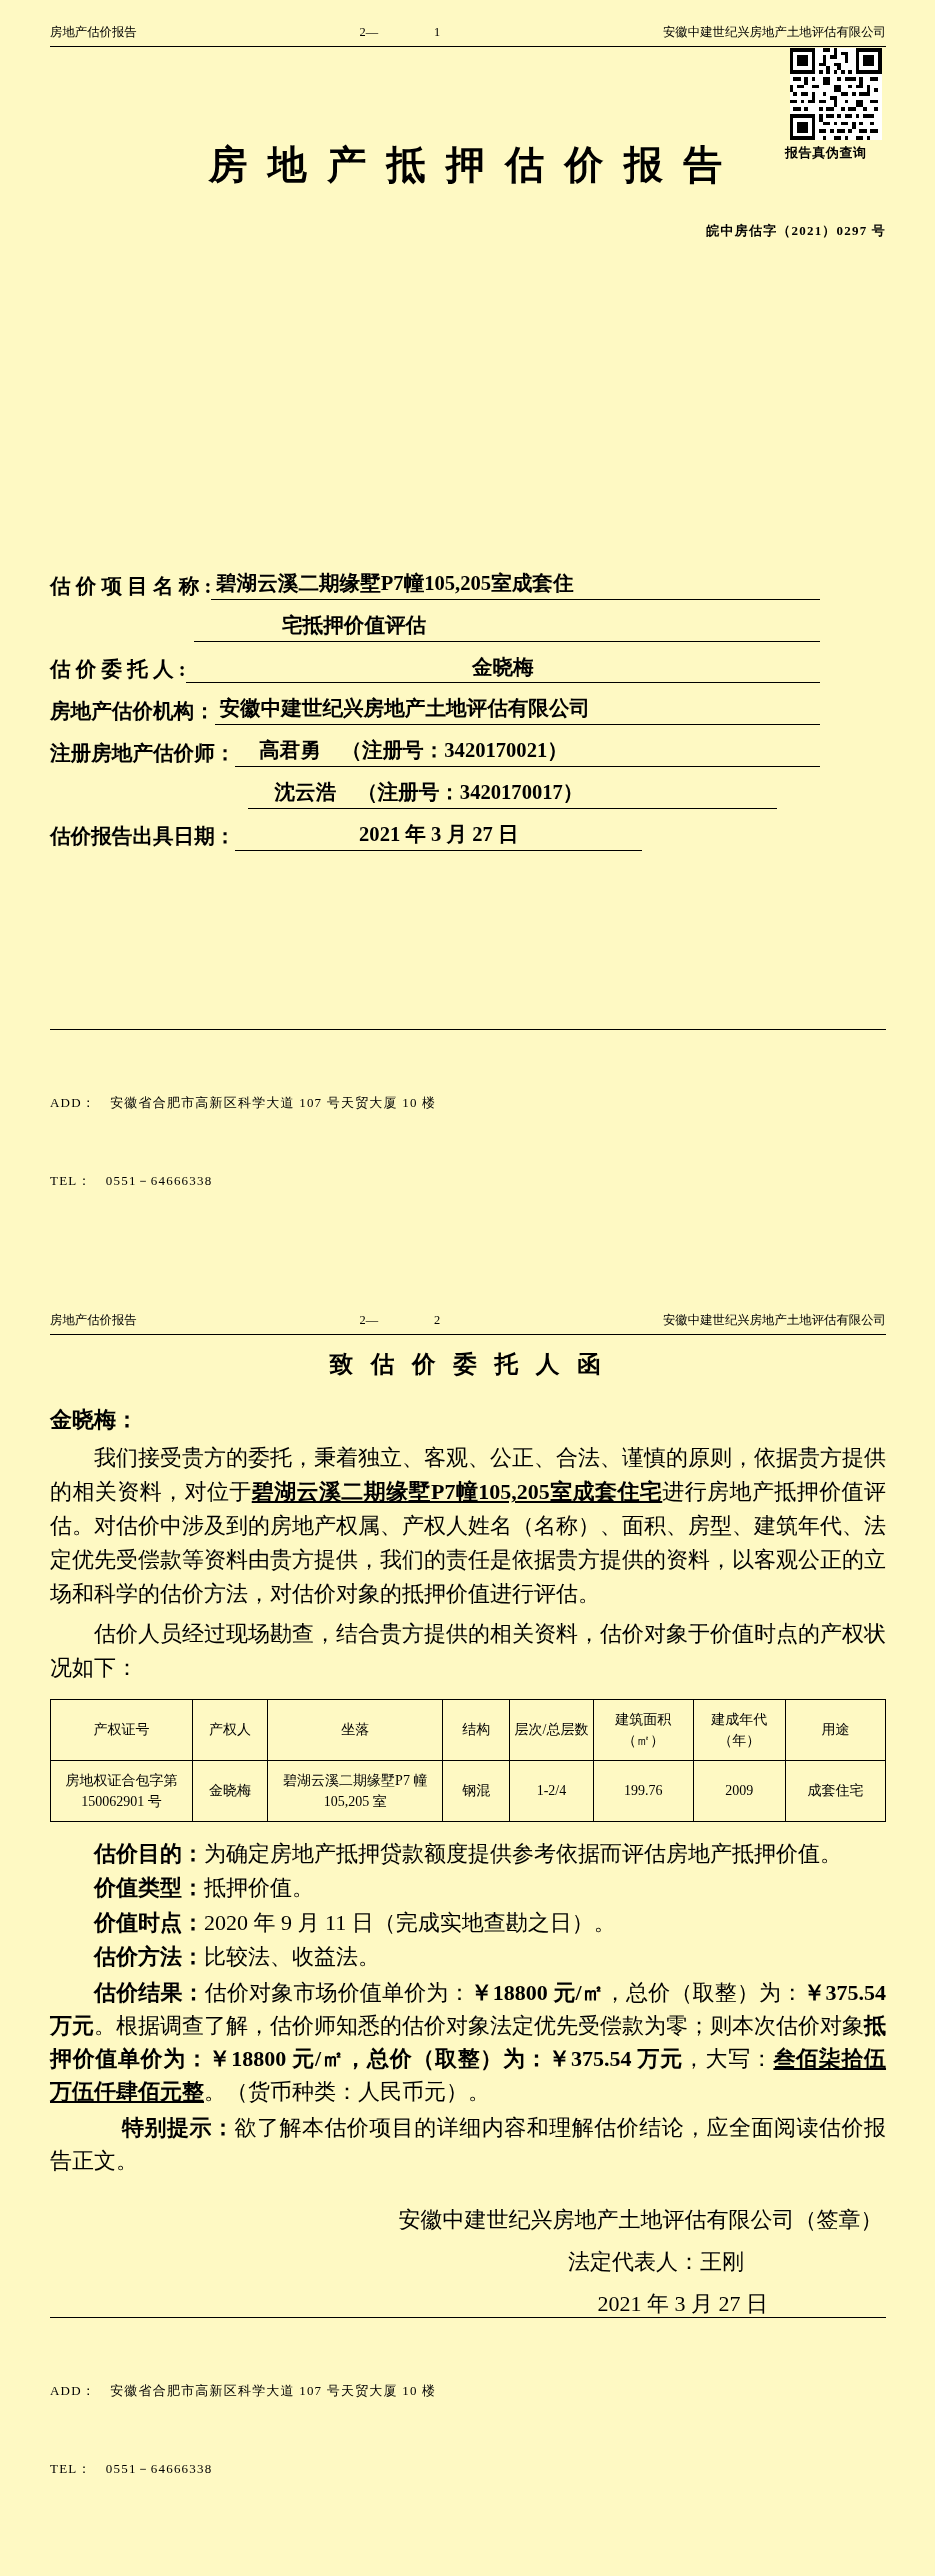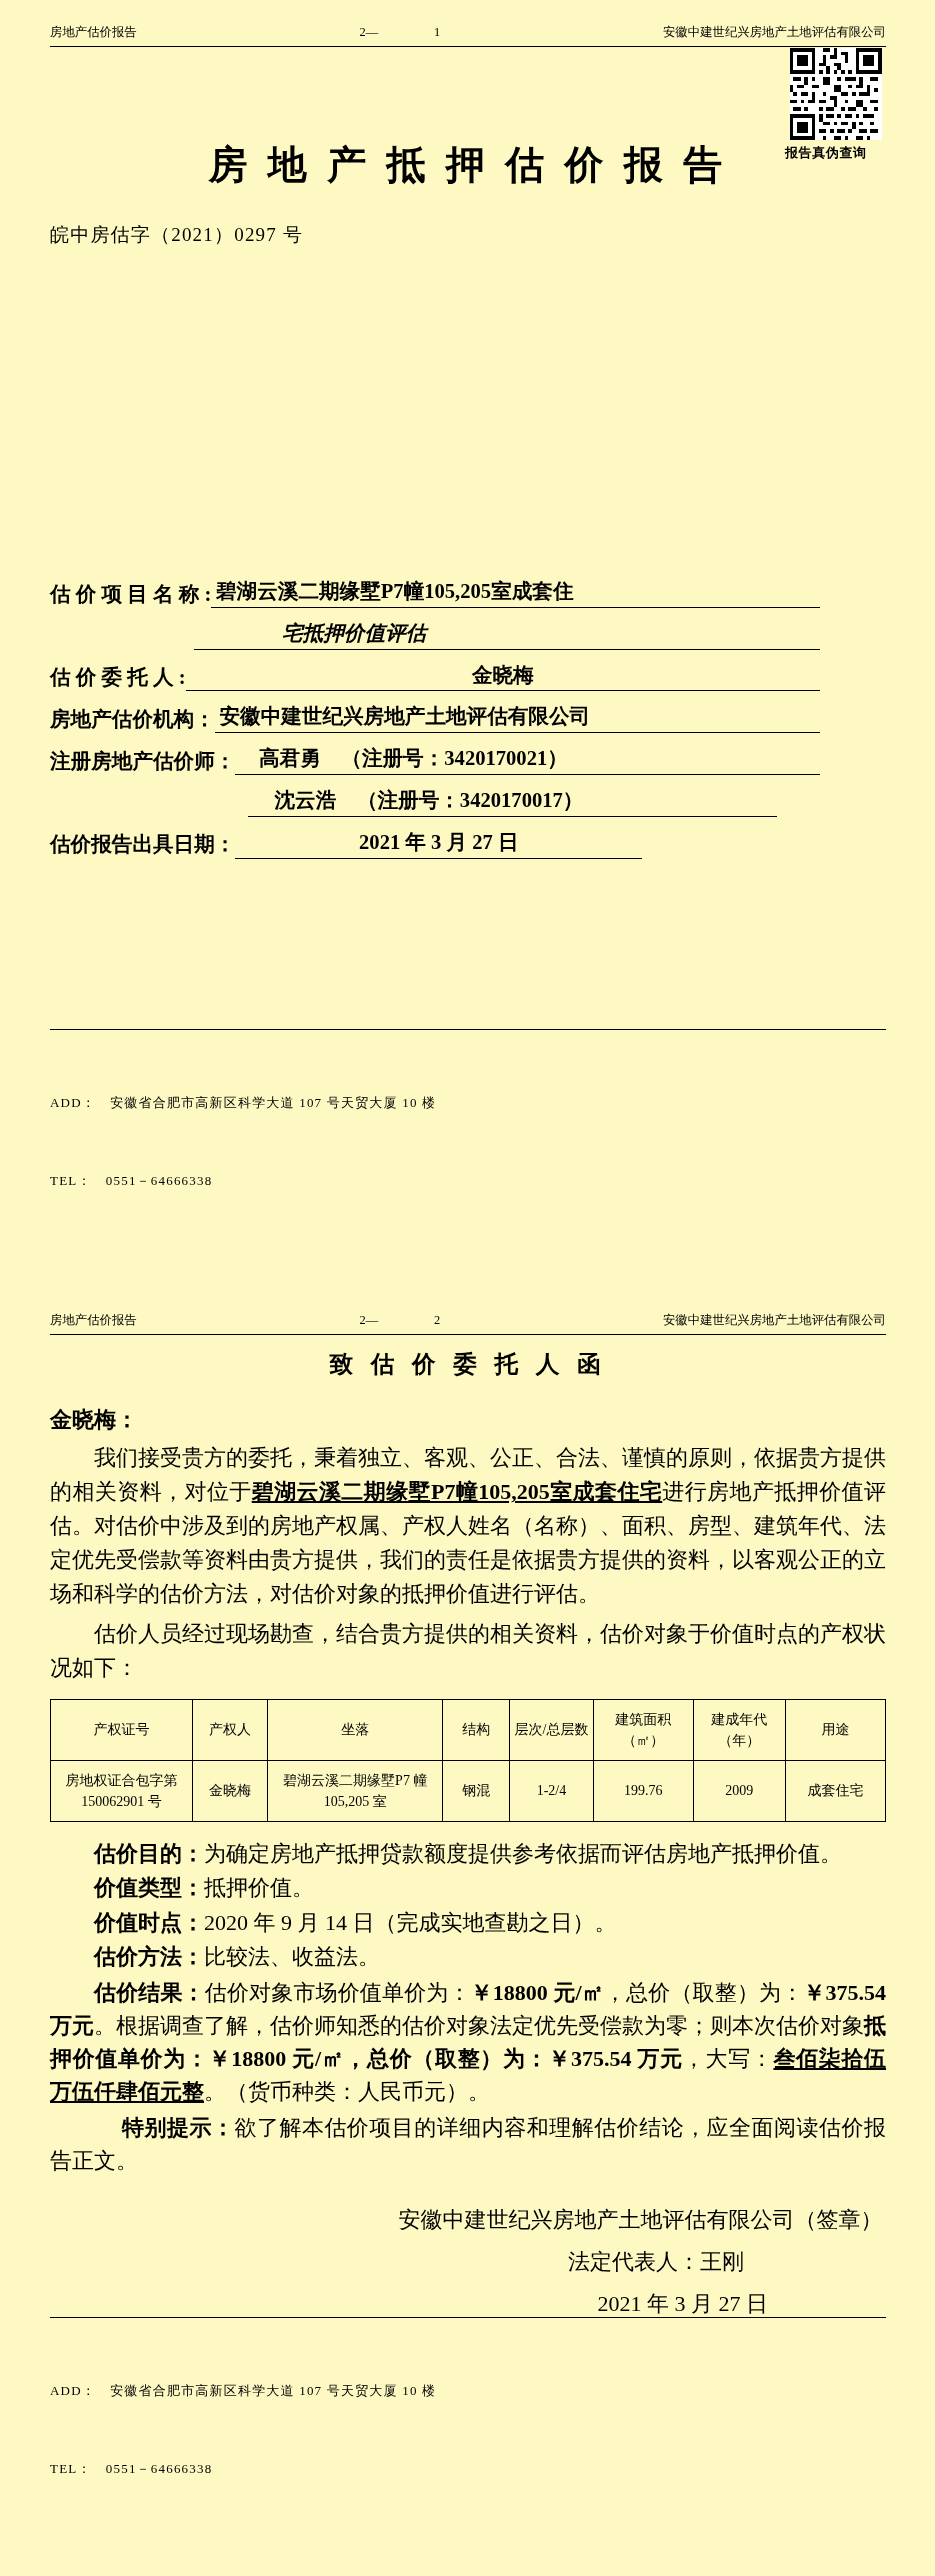--- a/index.html
+++ b/index.html
@@ -16,28 +16,28 @@
     display:flex; justify-content:space-between; align-items:baseline;
     font-size:12.4px; padding-bottom:5.9px; border-bottom:1.2px solid #000;
   }
   .hdr-center { display:flex; gap:56px; }
   
   .qr { position:absolute; top:48px; right:50px; width:101px; text-align:left; }
   .qr svg { display:block; width:97px; height:92px; margin:0 auto; }
   .qr-caption { font-weight:bold; font-size:13px; margin-top:3.5px; letter-spacing:0.6px; }
   
   .title { margin-top:91px; text-align:center; font-size:39px; font-weight:bold; letter-spacing:5.3px; white-space:pre; }
-  .docno { margin-top:29.5px; text-align:left; font-size:19px; letter-spacing:1.2px; }
+  .docno { margin-top:29.5px; text-align:right; font-size:13px; letter-spacing:1.2px;font-weight:bold; }
   .fields { margin-top:330px; font-size:20.6px; font-weight:bold; }
   .frow { display:flex; align-items:flex-end; margin-bottom:11.8px; line-height:1.32; }
   .flabel { white-space:pre; flex:none;text-align:right; }
   .fspacer { flex:none; }
   .fval { border-bottom:1.8px solid #000; padding:0 4.7px 1.8px 4.7px; flex:1; margin-right:66px; }
   .fval.center { text-align:center; }
-  .fval.pad150 { padding-left:88px;font-style:italic; }
+  .fval.pad150 { padding-left:88px; }
   .fval.pad40 { padding-left:23.6px; }
   .fval.short { flex:none; width:407px; text-align:center; margin-right:0; }
   .fval.appr2 { margin-right:109px; padding-left:26.5px; }
   
   .pfoot {
     position:absolute; left:50px; right:50px; bottom:42px;
     border-top:1.2px solid #000; padding-top:8.3px;
     font-size:13px; line-height:2.0; letter-spacing:1.2px; white-space:pre;
   }
   
@@ -258,21 +258,21 @@
         <td>199.76</td>
         <td>2009</td>
         <td>成套住宅</td>
       </tr>
     </tbody>
   </table>
 
   <div class="items">
     <p class="item"><span style="font-weight: bold;">估价目的：</span><span>为确定房地产抵押贷款额度提供参考依据而评估房地产抵押价值。</span></p>
     <p class="item"><span style="font-weight: bold;">价值类型：</span><span>抵押价值。</span></p>
-    <p class="item"><span style="font-weight: bold;">价值时点：</span><span>2020 年 9 月 14 日（完成实地查勘之日）。</span></p>
+    <p class="item"><span style="font-weight: bold;">价值时点：</span><span>2020 年 9 月 11 日（完成实地查勘之日）。</span></p>
     <p class="item"><span style="font-weight: bold;">估价方法：</span><span>比较法、收益法。</span></p>
     <p class="item item-para"><span style="font-weight: bold;">估价结果：</span><span>估价对象市场价值单价为：</span><span style="font-weight: bold;">￥18800 元/㎡</span><span>，总价（取整）为：</span><span style="font-weight: bold;">￥375.54万元</span><span>。根据调查了解，估价师知悉的估价对象法定优先受偿款为零；则本次估价对象</span><span style="font-weight: bold;">抵押价值单价为：</span><span style="font-weight: bold;">￥18800 元/㎡</span><span style="font-weight: bold;">，总价（取整）为：</span><span style="font-weight: bold;">￥375.54 万元</span><span>，大写：</span><span style="font-weight: bold; text-decoration: underline;">叁佰柒拾伍万伍仟肆佰元整</span><span>。（货币种类：人民币元）。</span></p>
     <p class="item item-para"><span style="font-weight: bold; margin-left: 28px;">特别提示：</span><span>欲了解本估价项目的详细内容和理解估价结论，应全面阅读估价报告正文。</span></p>
   </div>
 
   <div class="sign">
     <div class="sign-company">安徽中建世纪兴房地产土地评估有限公司（签章）</div>
     <div class="sign-legal">法定代表人：王刚</div>
     <div class="sign-date">2021 年 3 月 27 日</div>
   </div>

